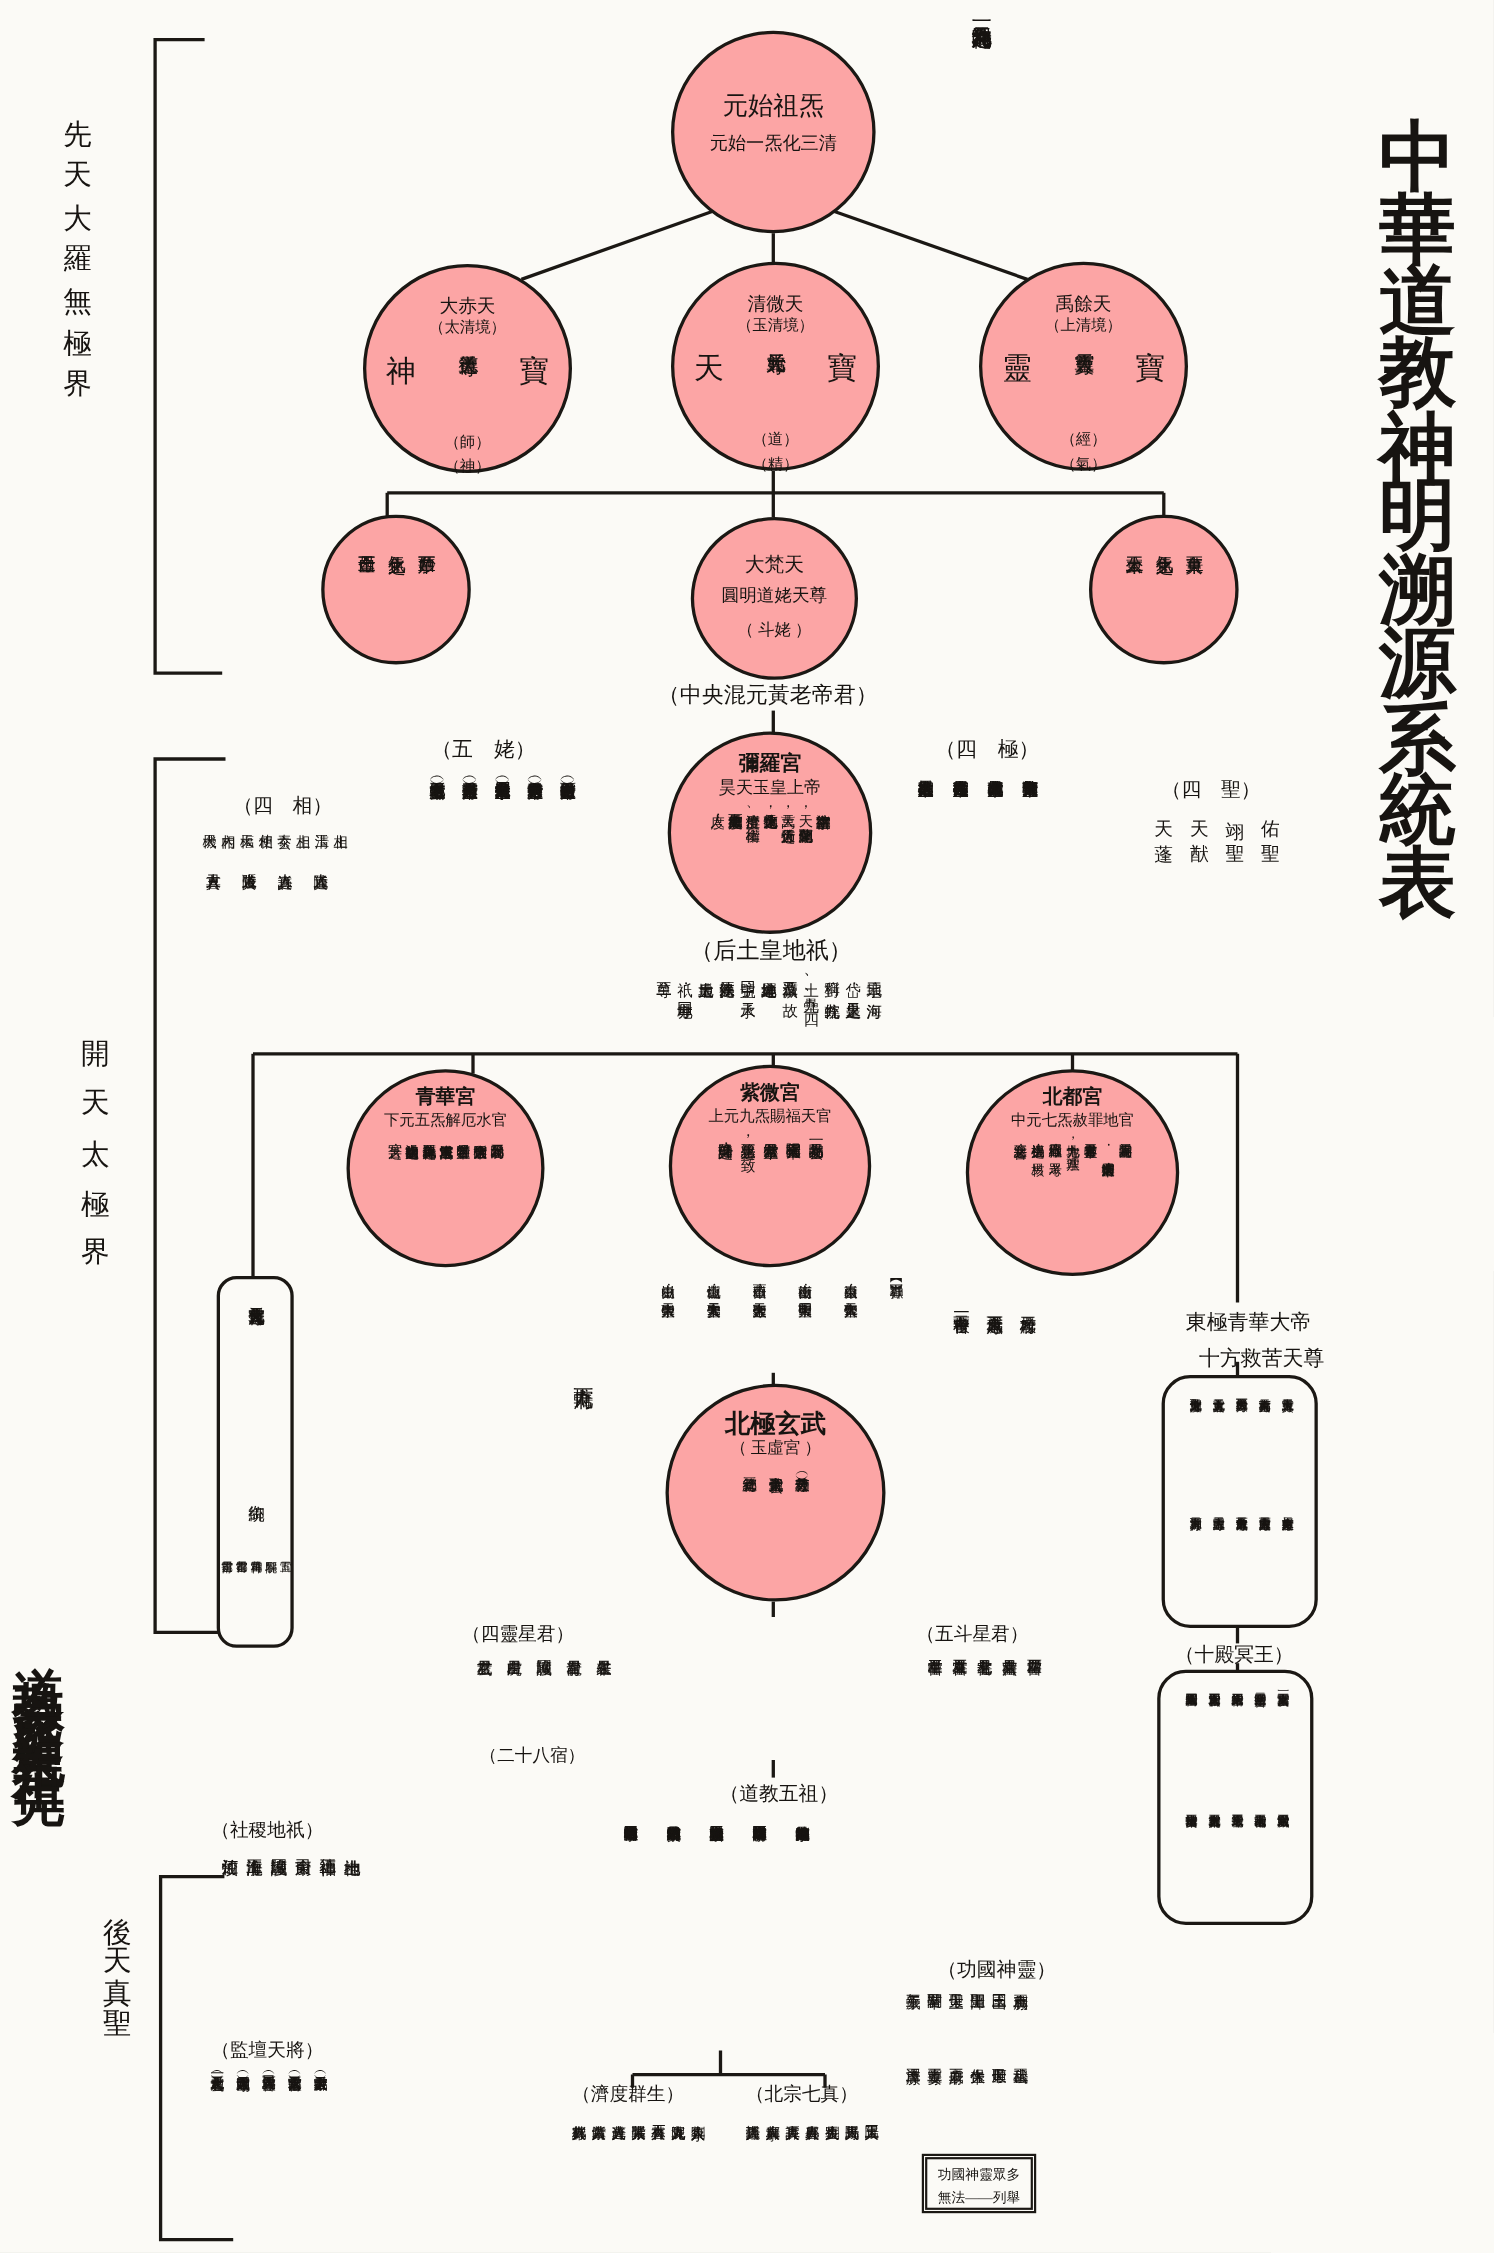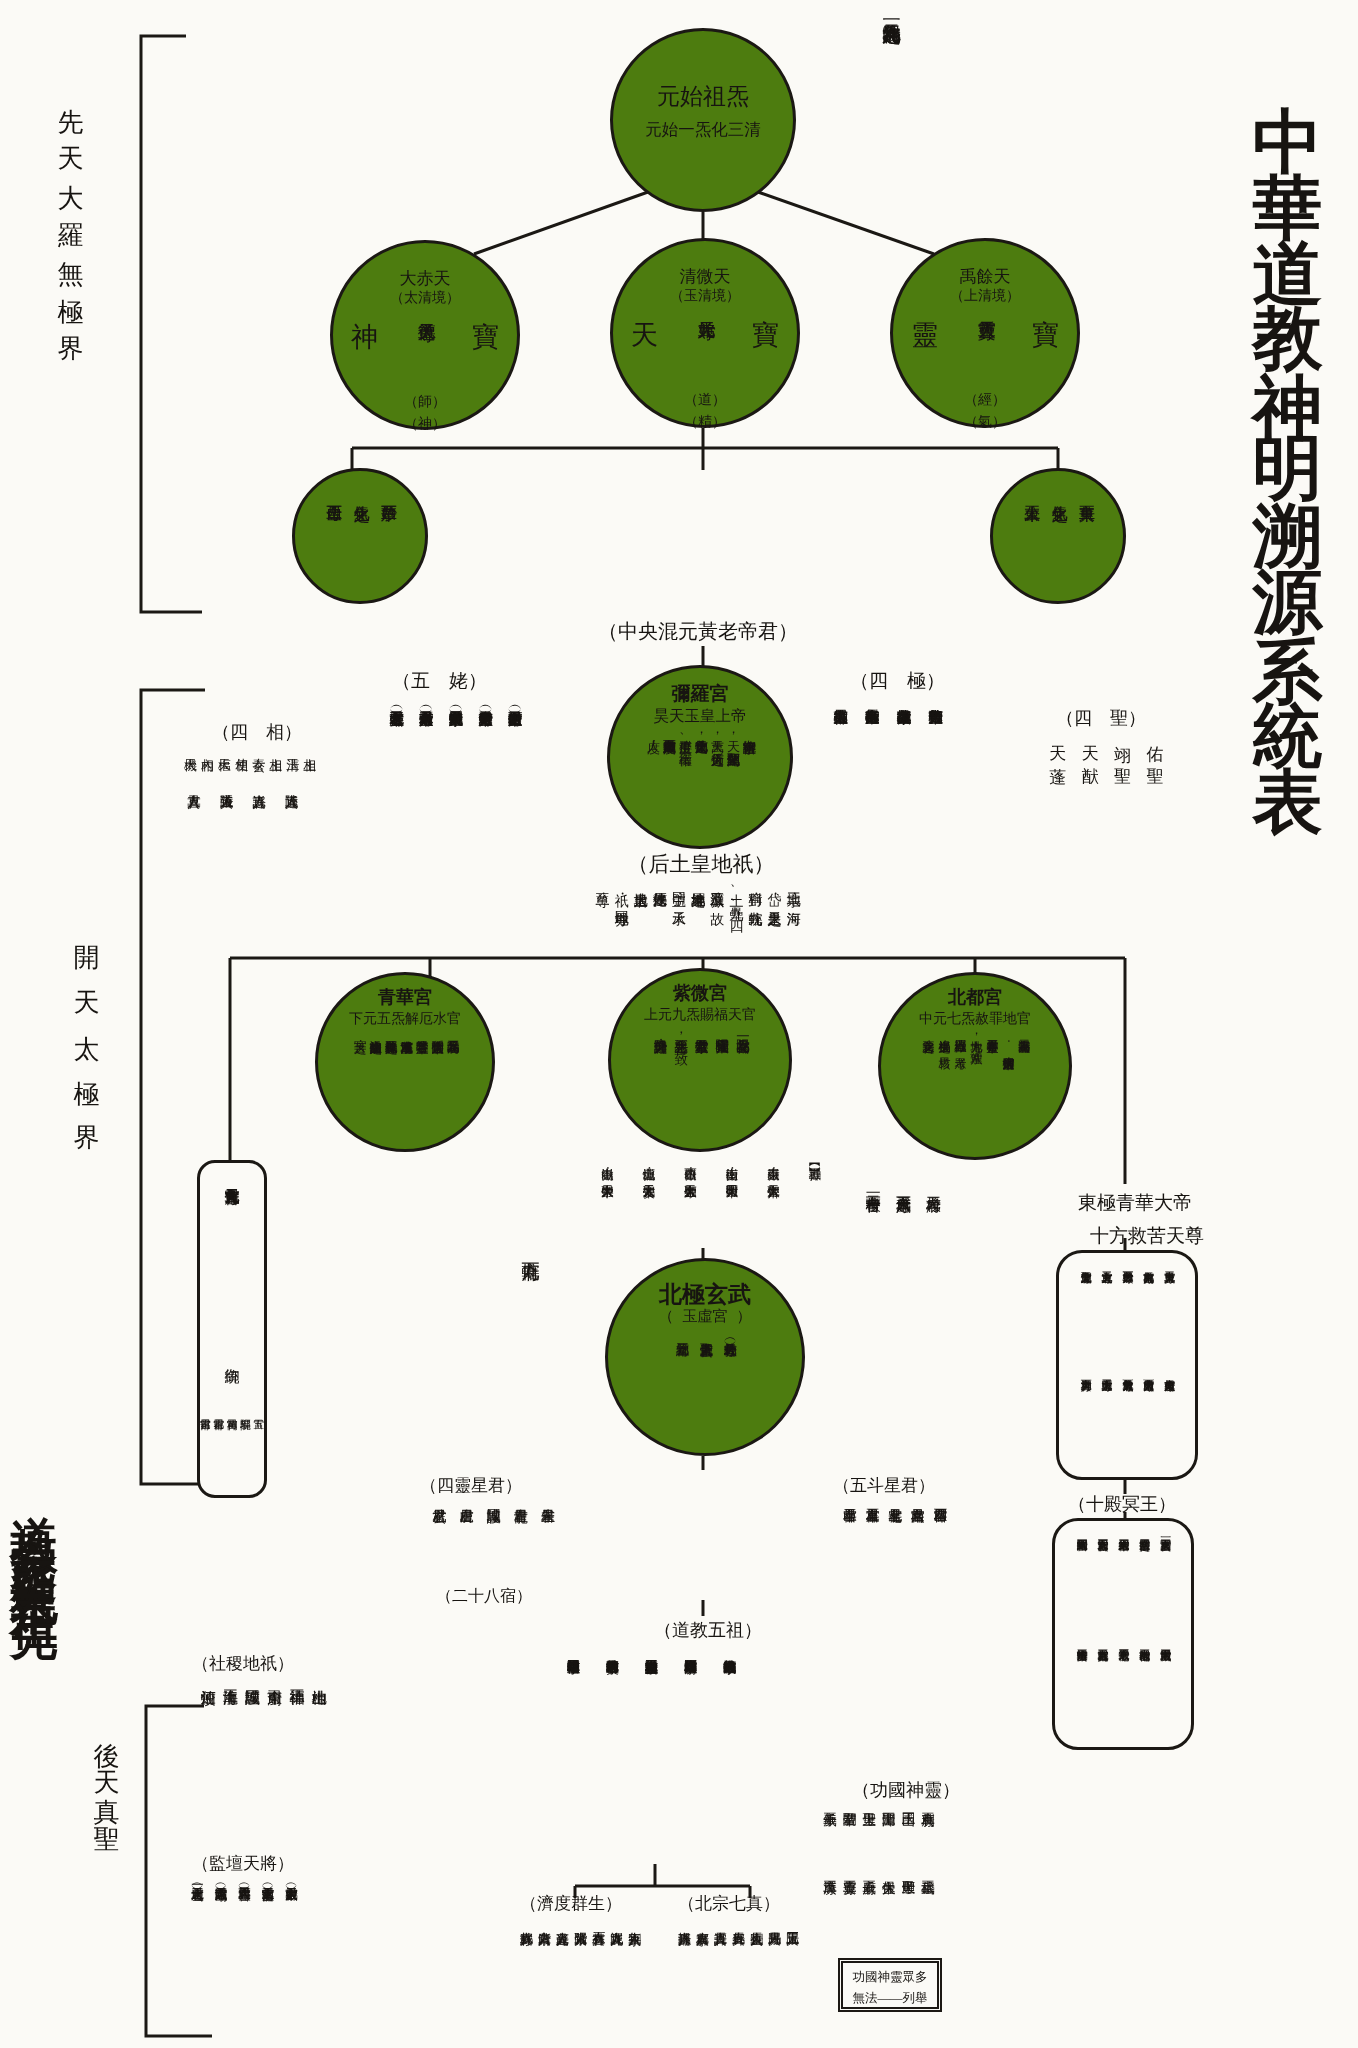--- a/index.html
+++ b/index.html
@@ -4,21 +4,21 @@
 <style>
   html,body{margin:0;padding:0;background:#e8e6e1;}
   #page{position:relative;width:1358px;height:2048px;background:#fbfaf6;overflow:hidden;
         font-family:"Liberation Serif","DejaVu Serif",serif;color:#171411;}
   .abs{position:absolute;}
   .v{writing-mode:vertical-rl;text-orientation:upright;line-height:1.08;}
   .cols{position:absolute;display:flex;flex-direction:row-reverse;justify-content:center;}
   .cols.left{justify-content:flex-start;}
   .cols.ltr{flex-direction:row;}
   .cols > div{writing-mode:vertical-rl;text-orientation:upright;line-height:1.08;}
-  .circle{position:absolute;border:3.5px solid #1b1814;border-radius:50%;background:#4d7c0f;box-sizing:border-box;font-family:Liberation Mono, monospace;}
+  .circle{position:absolute;border:3.5px solid #1b1814;border-radius:50%;background:#fca5a5;box-sizing:border-box;}
   .rbox{position:absolute;border:3.5px solid #1b1814;border-radius:26px;background:#fbfaf6;box-sizing:border-box;}
   .ctr{left:0;right:0;text-align:center;position:absolute;}
   .hdr{font-weight:bold;}
   svg.wires{position:absolute;left:0;top:0;z-index:0;}
   .z{z-index:2;}
 </style>
 </head>
 <body>
 
 <div id="page">
@@ -106,20 +106,25 @@
     <div class="abs" style="right:18px;top:76px;font-size:27px;">寶</div>
   </div>
 
   <div class="circle z" style="left:292px;top:468px;width:136px;height:136px;">
     <div class="cols" style="left:14px;right:14px;top:22px;height:92px;font-size:16px;gap:10px;">
         <div>西華至妙</div>
         <div>之氣化生</div>
         <div>西王金母</div>
       </div>
   </div>
+  <div class="circle z" style="left:628px;top:470px;width:152px;height:148px;">
+    <div class="ctr" style="top:28px;font-size:18px;">大梵天</div>
+    <div class="ctr" style="top:58px;font-size:16px;">圓明道姥天尊</div>
+    <div class="ctr" style="top:90px;font-size:15px;">（ 斗姥 ）</div>
+  </div>
   <div class="circle z" style="left:990px;top:468px;width:136px;height:136px;">
     <div class="cols" style="left:14px;right:14px;top:22px;height:92px;font-size:16px;gap:10px;">
         <div>東華至真</div>
         <div>之氣化生</div>
         <div>東王木公</div>
       </div>
   </div>
 
   <div class="abs z" style="left:598px;top:618px;width:214px;text-align:left;font-size:20px;">（中央混元黃老帝君）</div>
 

